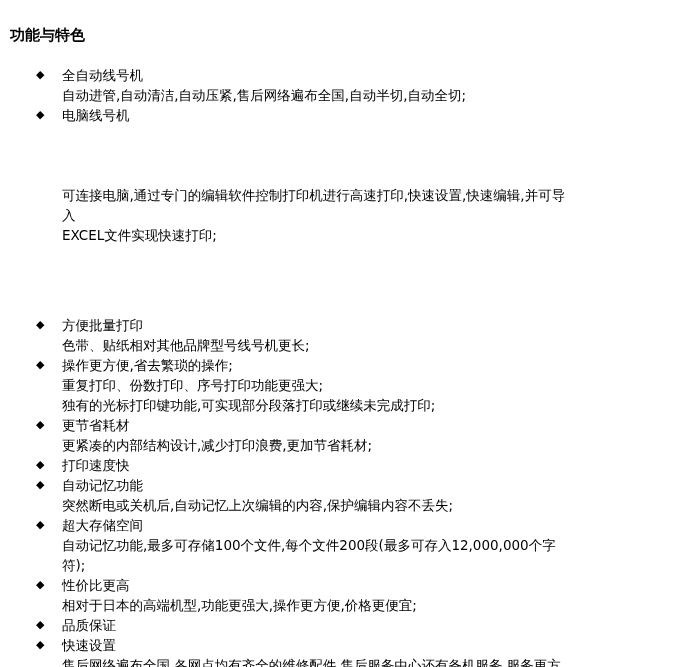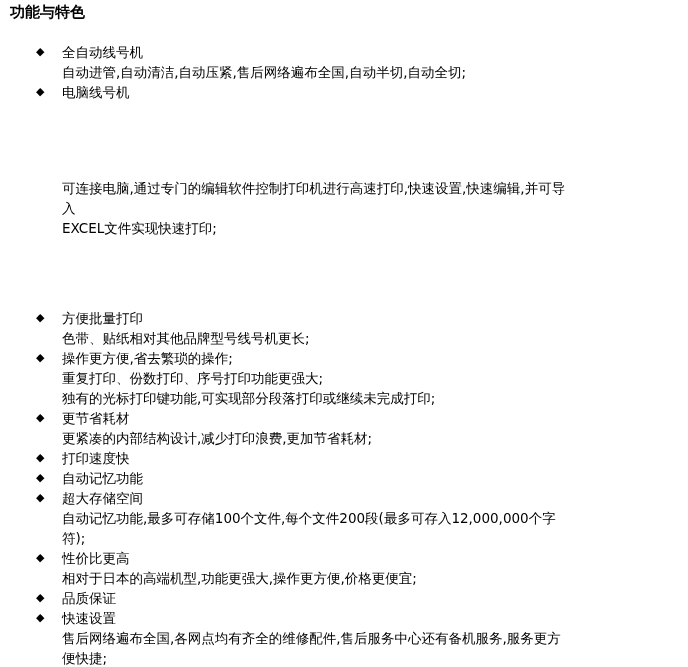--- a/index.html
+++ b/index.html
@@ -8,21 +8,21 @@
     height: 667px;
     background: #ffffff;
     color: #000000;
     font-family: "DejaVu Sans", "Liberation Sans", sans-serif;
     overflow: hidden;
   }
   .page {
     width: 576px;
     height: 667px;
     box-sizing: border-box;
-    padding-top: 3px;
+    padding-top: 26px;
   }
   .doc-title {
     font-size: 15px;
     font-weight: bold;
     padding-left: 10px;
     line-height: 18px;
     margin: 0 0 21px 0;
   }
   .content {
     font-size: 13.5px;
@@ -35,21 +35,21 @@
     line-height: 20px;
   }
   .li .bullet {
     position: absolute;
     left: 36px;
     top: 0;
     font-size: 11px;
     line-height: 20px;
   }
   .paragraph {
-    margin-top: 76px;
+    margin-top: 60px;
     margin-bottom: 70px;
   }
   .paragraph .li { padding-left: 62px; }
 </style>
 </head>
 <body>
 
 <div class="page">
 
   <h1 class="doc-title">功能与特色</h1>
@@ -85,20 +85,21 @@
       <div class="li"><span class="bullet">◆</span><span>更节省耗材</span></div>
       <div class="li">更紧凑的内部结构设计,减少打印浪费,更加节省耗材;</div>
     </div>
 
     <div>
       <div class="li"><span class="bullet">◆</span><span>打印速度快</span></div>
     </div>
 
     <div>
       <div class="li"><span class="bullet">◆</span><span>自动记忆功能</span></div>
+      <div class="li">突然断电或关机后,自动记忆上次编辑的内容,保护编辑内容不丢失;</div>
     </div>
 
     <div>
       <div class="li"><span class="bullet">◆</span><span>超大存储空间</span></div>
       <div class="li">自动记忆功能,最多可存储100个文件,每个文件200段(最多可存入12,000,000个字符);</div>
     </div>
 
     <div>
       <div class="li"><span class="bullet">◆</span><span>性价比更高</span></div>
       <div class="li">相对于日本的高端机型,功能更强大,操作更方便,价格更便宜;</div>

